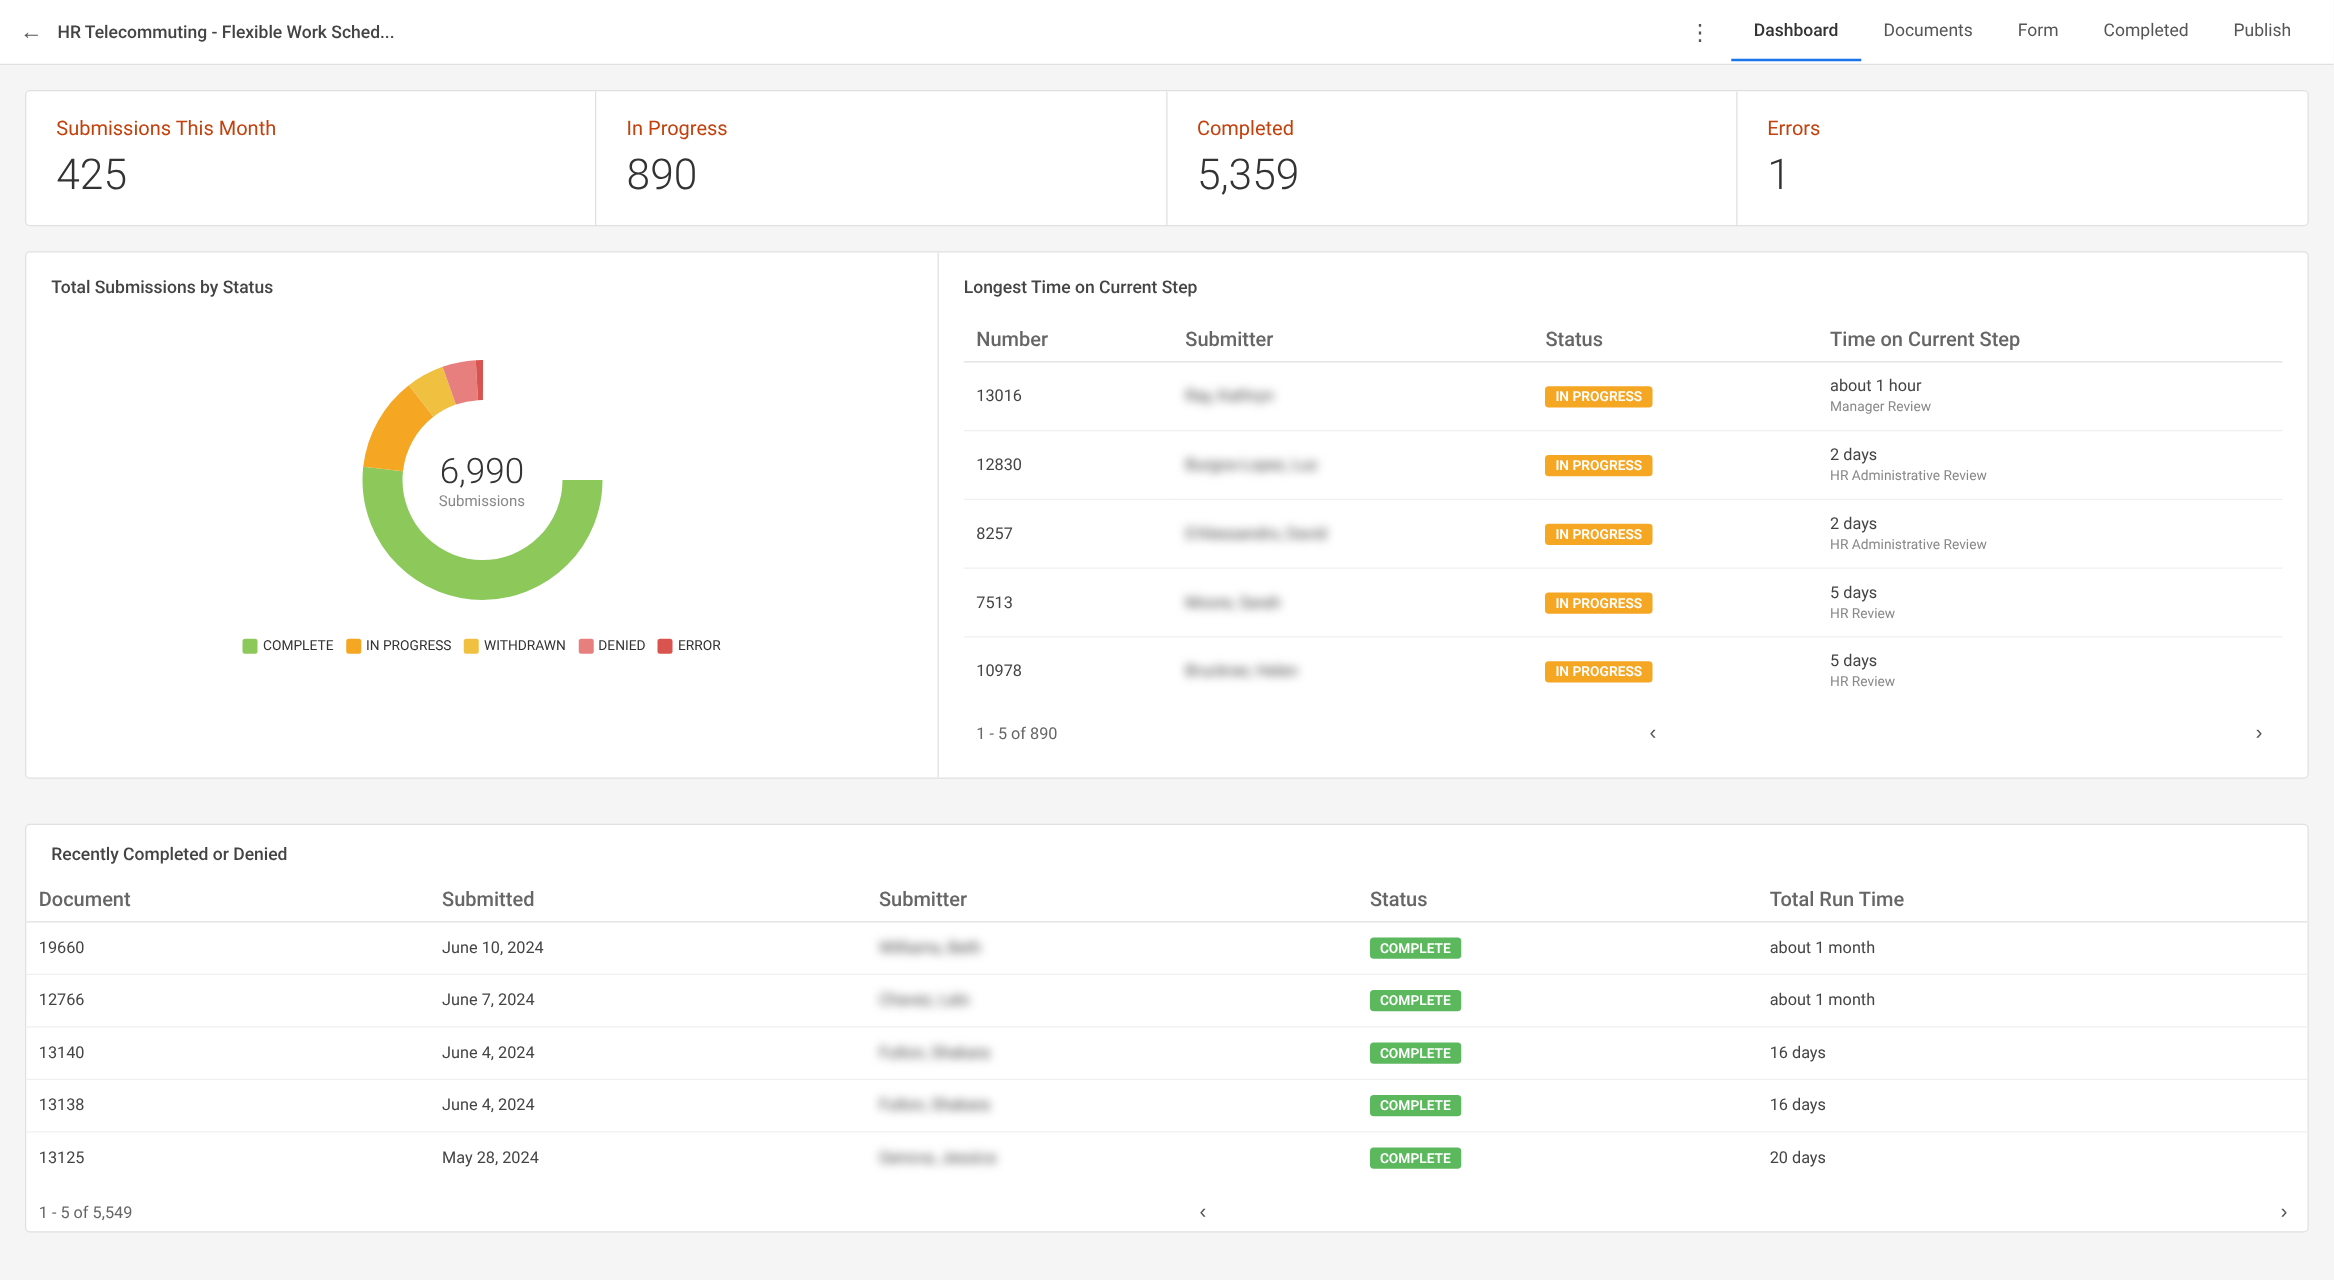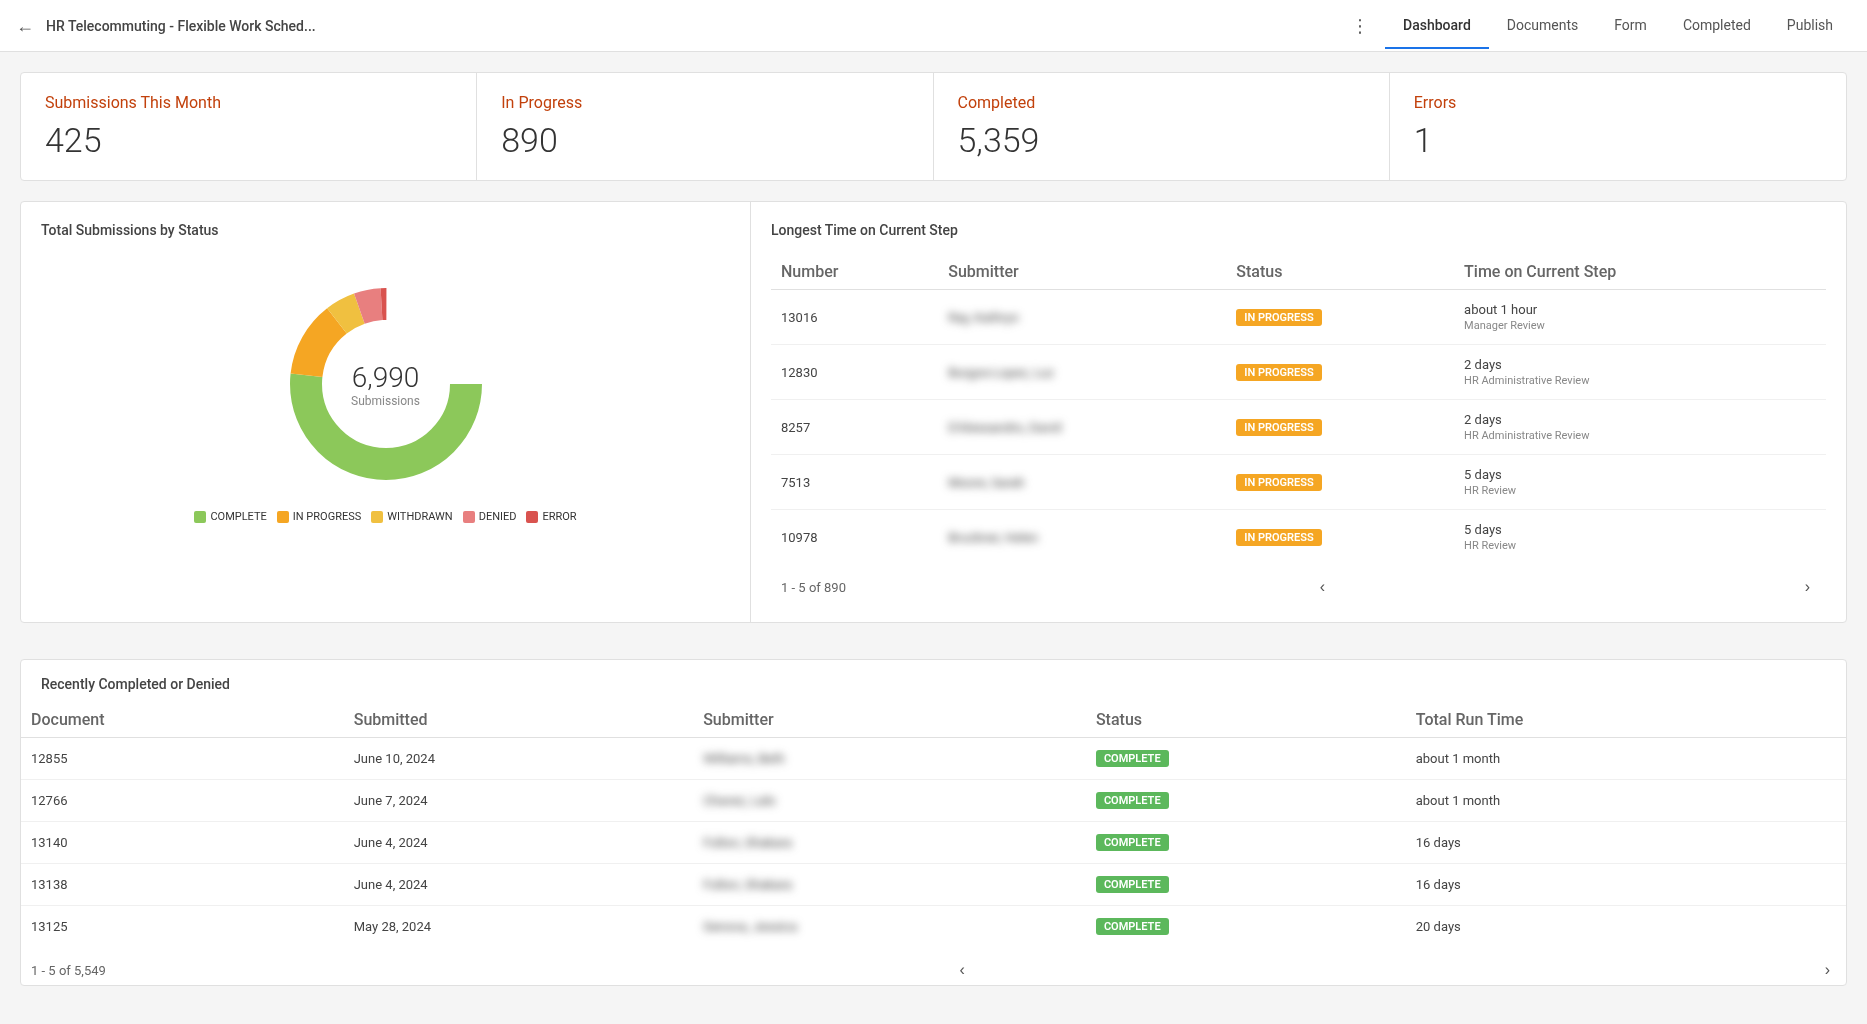--- a/index.html
+++ b/index.html
@@ -382,21 +382,21 @@
         <tr>
           <th>Document</th>
           <th>Submitted</th>
           <th>Submitter</th>
           <th>Status</th>
           <th>Total Run Time</th>
         </tr>
       </thead>
       <tbody id="recently-completed-tbody">
       <tr>
-      <td>12855</td>
+      <td>19660</td>
       <td>June 10, 2024</td>
       <td class="blurred">Williams, Beth</td>
       <td><span class="badge badge-complete">COMPLETE</span></td>
       <td>about 1 month</td>
     </tr>
           <tr>
       <td>12766</td>
       <td>June 7, 2024</td>
       <td class="blurred">Chavez, Lalo</td>
       <td><span class="badge badge-complete">COMPLETE</span></td>

